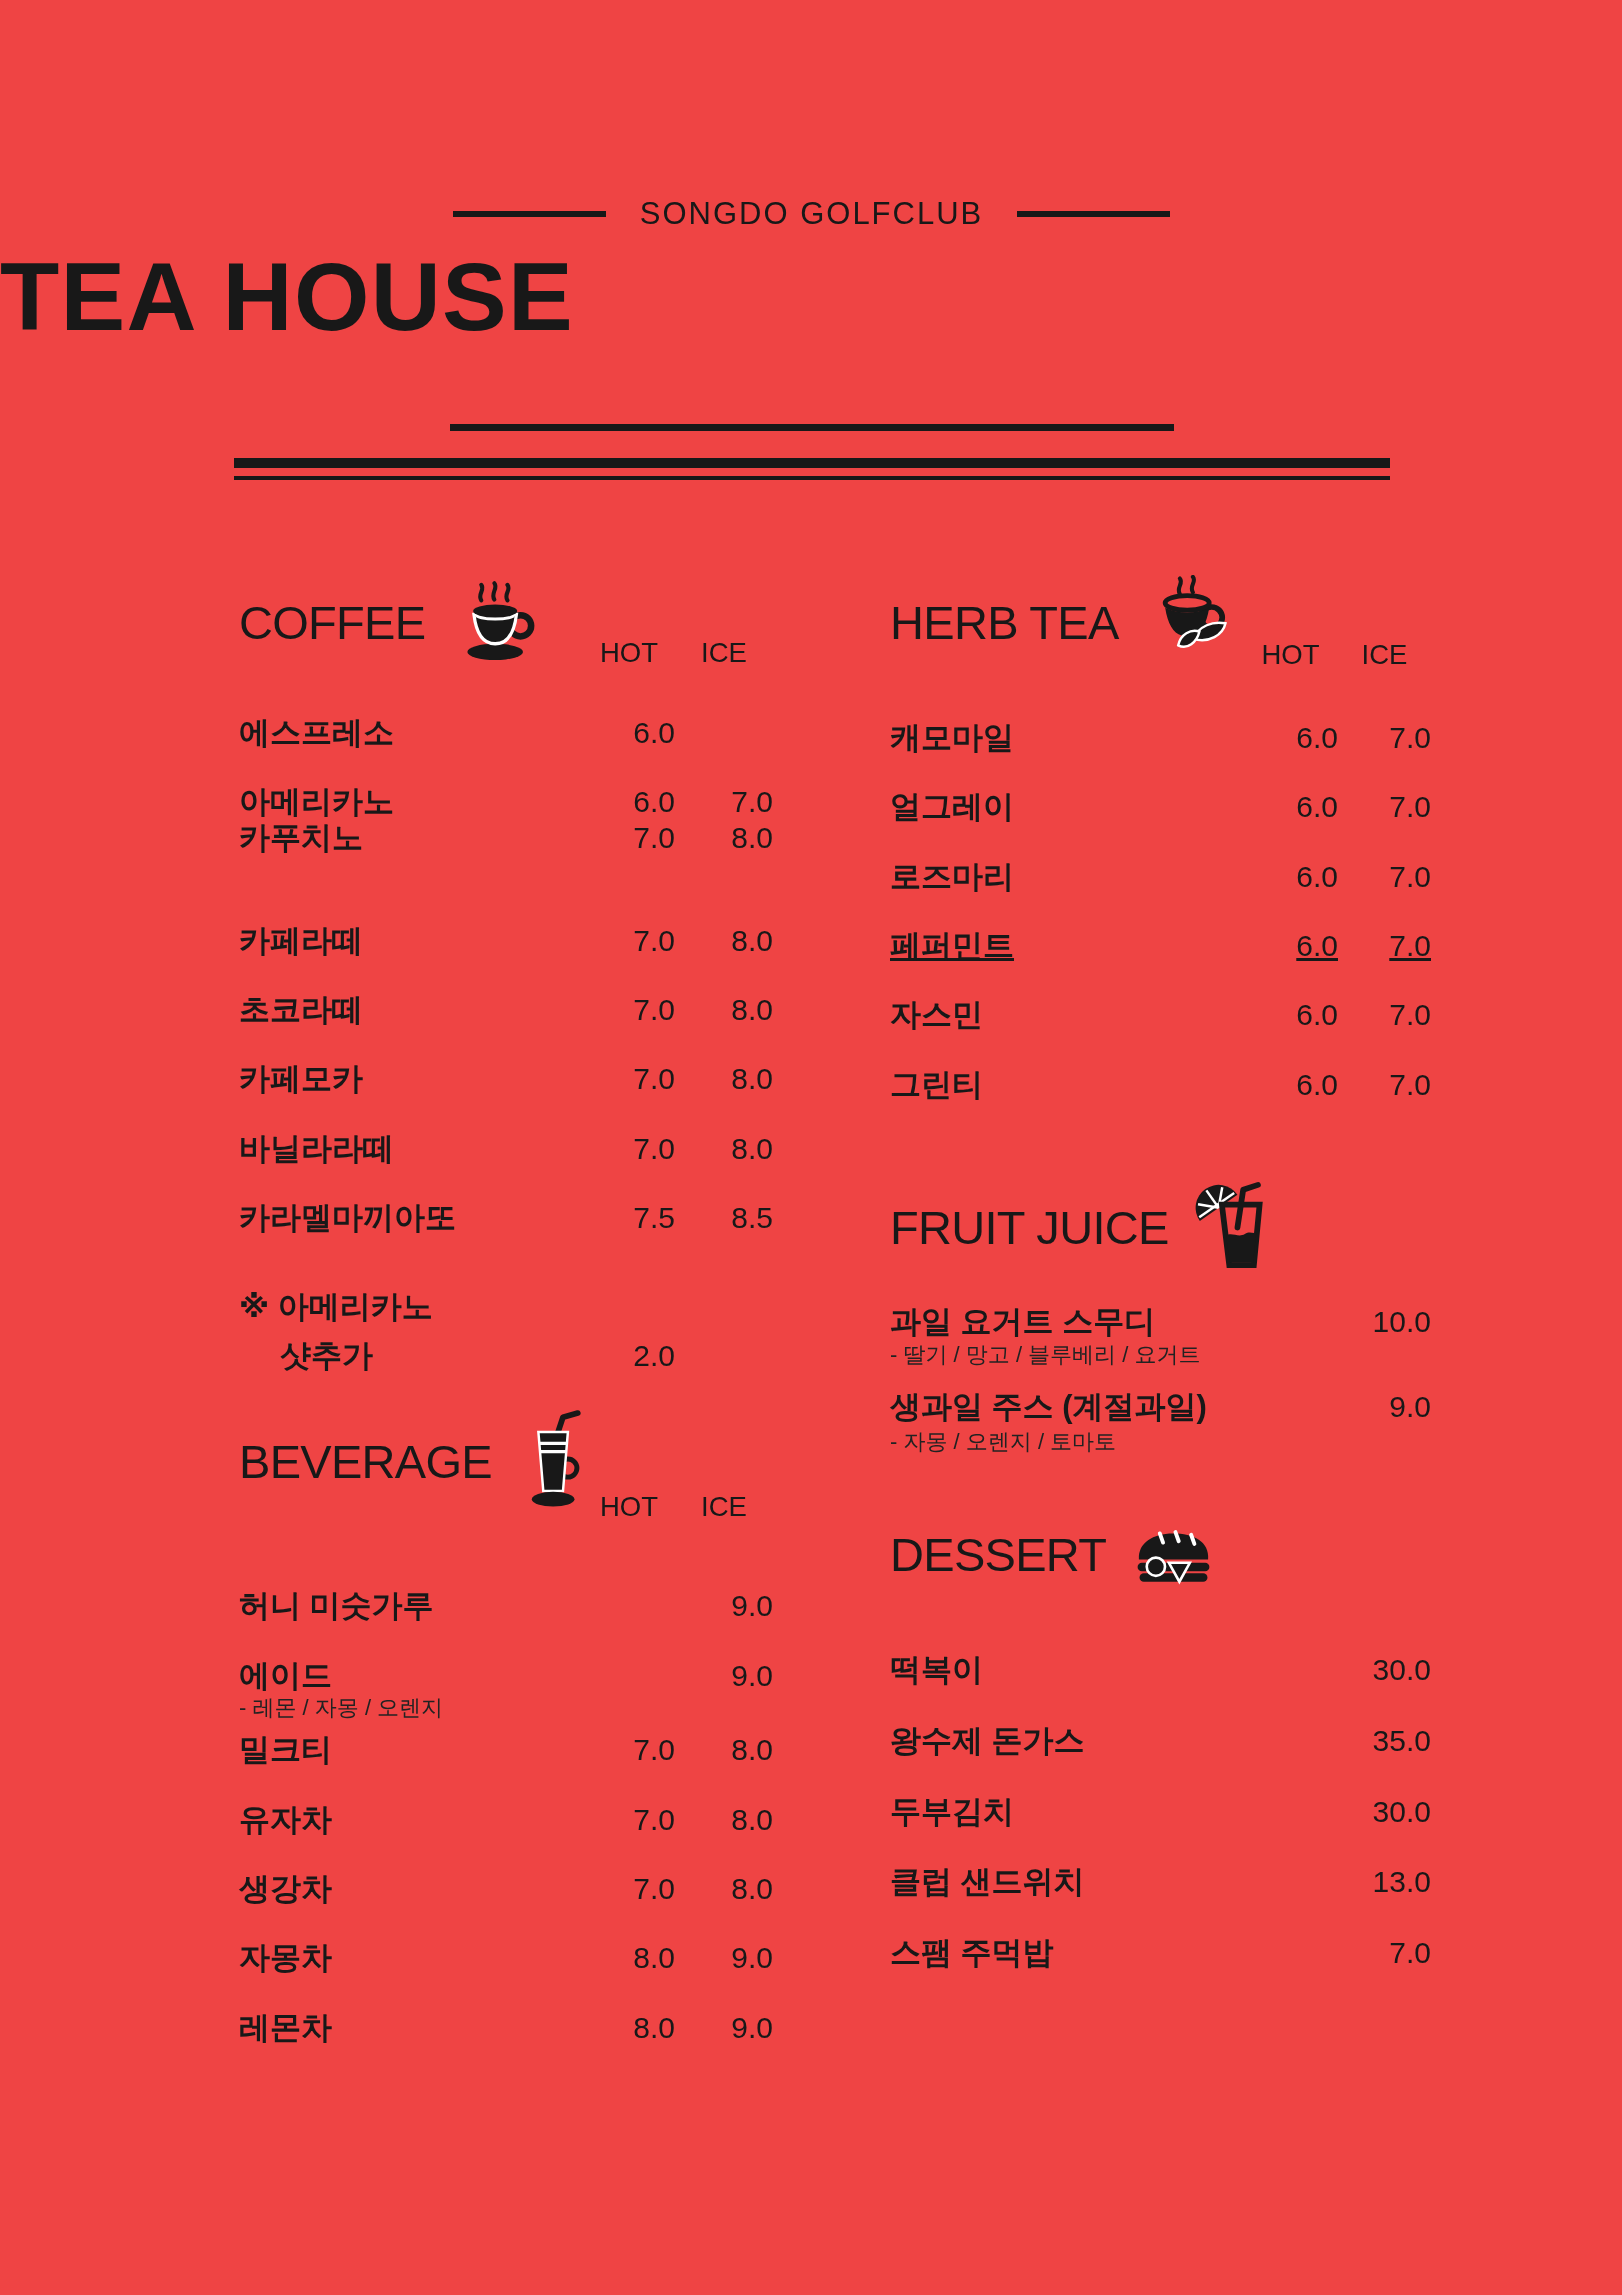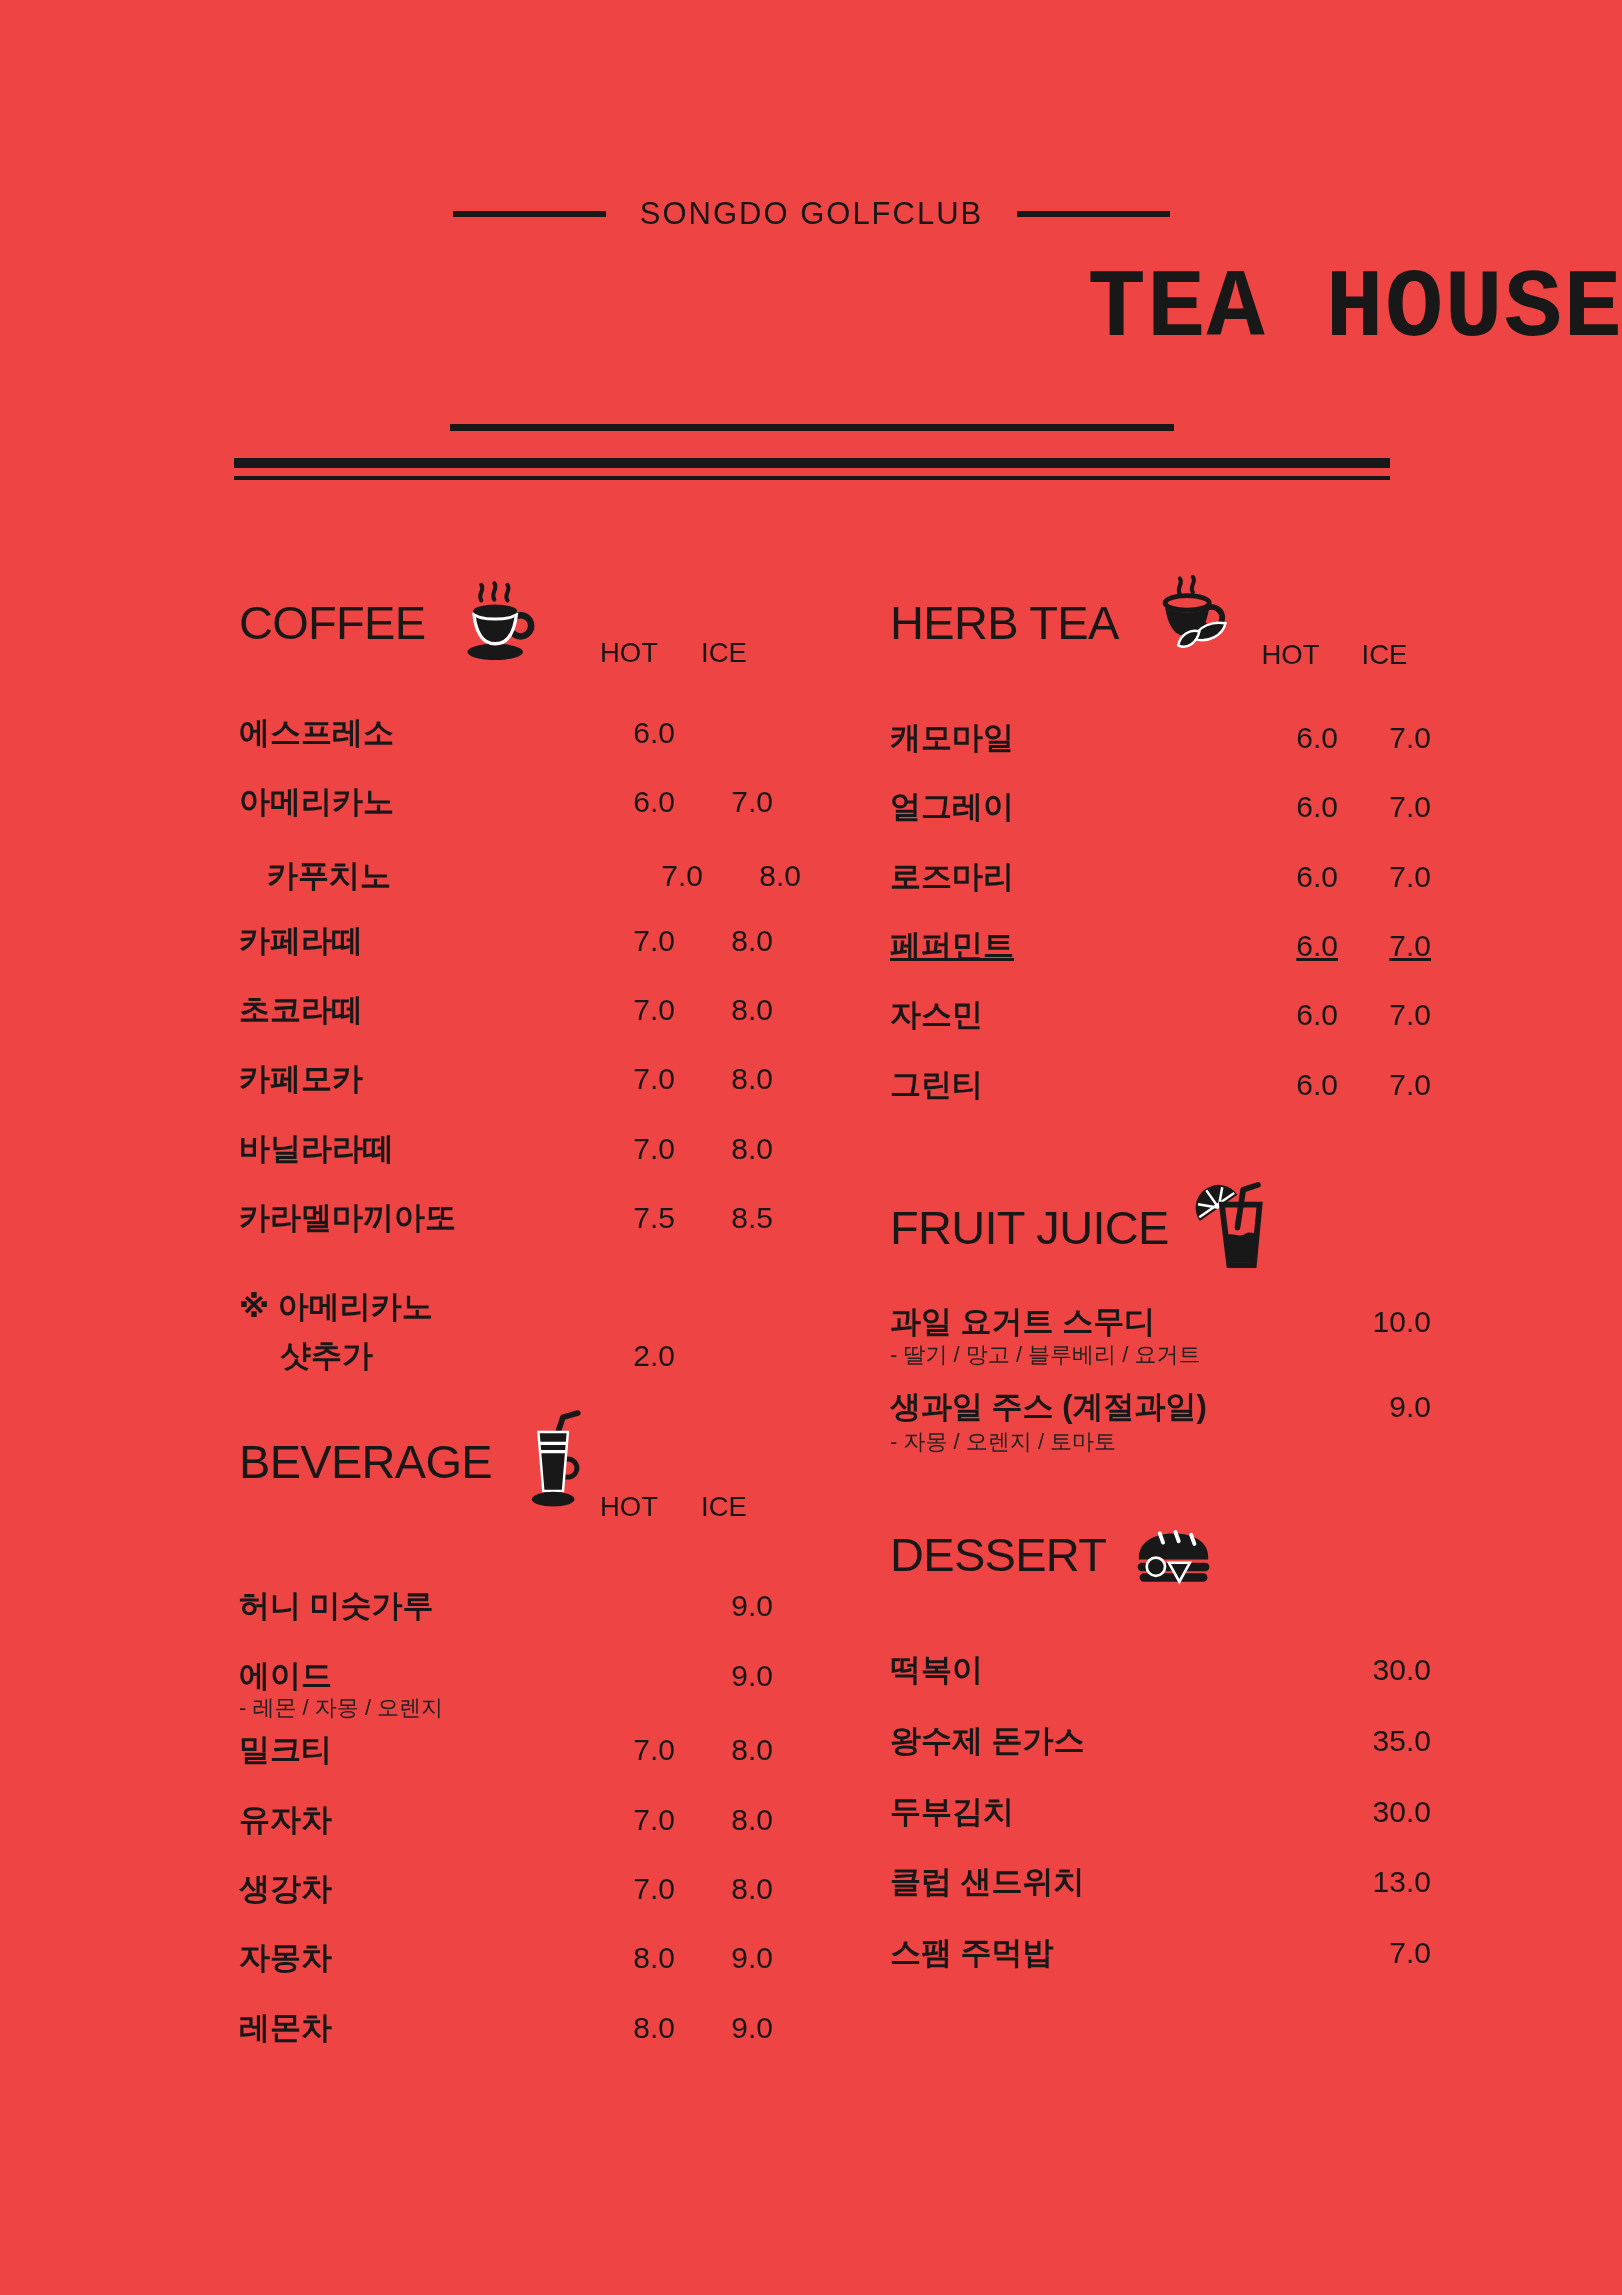--- a/index.html
+++ b/index.html
@@ -9,23 +9,23 @@
     overflow:hidden;
   }
   
   .brand-row {
     position:absolute; top:196px; left:0; width:100%;
     display:flex; align-items:center; justify-content:center; gap:34px;
   }
   .brand-dash { width:153px; height:5.9px; background:#181818; }
   .brand-text { font-size:31px; font-weight:400; letter-spacing:2px; white-space:nowrap; }
   .main-title {
-    position:absolute; top:241px; left:0; width:100%; height:137px;
-    text-align:right; font-size:97px; line-height:137px; font-weight:800;
-    letter-spacing:1.3px; white-space:nowrap;font-family:Liberation Mono, monospace;
+    position:absolute; top:228px; left:0; width:100%; height:137px;
+    text-align:left; font-size:97px; line-height:137px; font-weight:800;
+    letter-spacing:1.3px; white-space:nowrap;
   }
   .title-underline { position:absolute; top:424px; left:450px; width:724px; height:6.5px; background:#181818; }
   .rule-thick { position:absolute; top:458px; left:234px; width:1156px; height:9.8px; background:#181818; }
   .rule-thin  { position:absolute; top:476px; left:234px; width:1156px; height:3.9px;  background:#181818; }
 
   
   .section-header {
     position:absolute; height:98px; display:flex; align-items:center; gap:25px;
   }
   .section-title { font-size:47px; font-weight:500; letter-spacing:-0.7px; white-space:nowrap; }
@@ -83,21 +83,21 @@
   <div class="row lcol" style="top:711px;">
     <div class="name">에스프레소</div>
     <div class="price">6.0</div>
     <div class="price"></div>
   </div>
   <div class="row lcol" style="top:780px;">
     <div class="name">아메리카노</div>
     <div class="price">6.0</div>
     <div class="price">7.0</div>
   </div>
-  <div class="row lcol" style="top:854px;margin-left:28px;">
+  <div class="row lcol" style="top:816px;">
     <div class="name">카푸치노</div>
     <div class="price">7.0</div>
     <div class="price">8.0</div>
   </div>
   <div class="row lcol" style="top:919px;">
     <div class="name">카페라떼</div>
     <div class="price">7.0</div>
     <div class="price">8.0</div>
   </div>
   <div class="row lcol" style="top:988px;">

